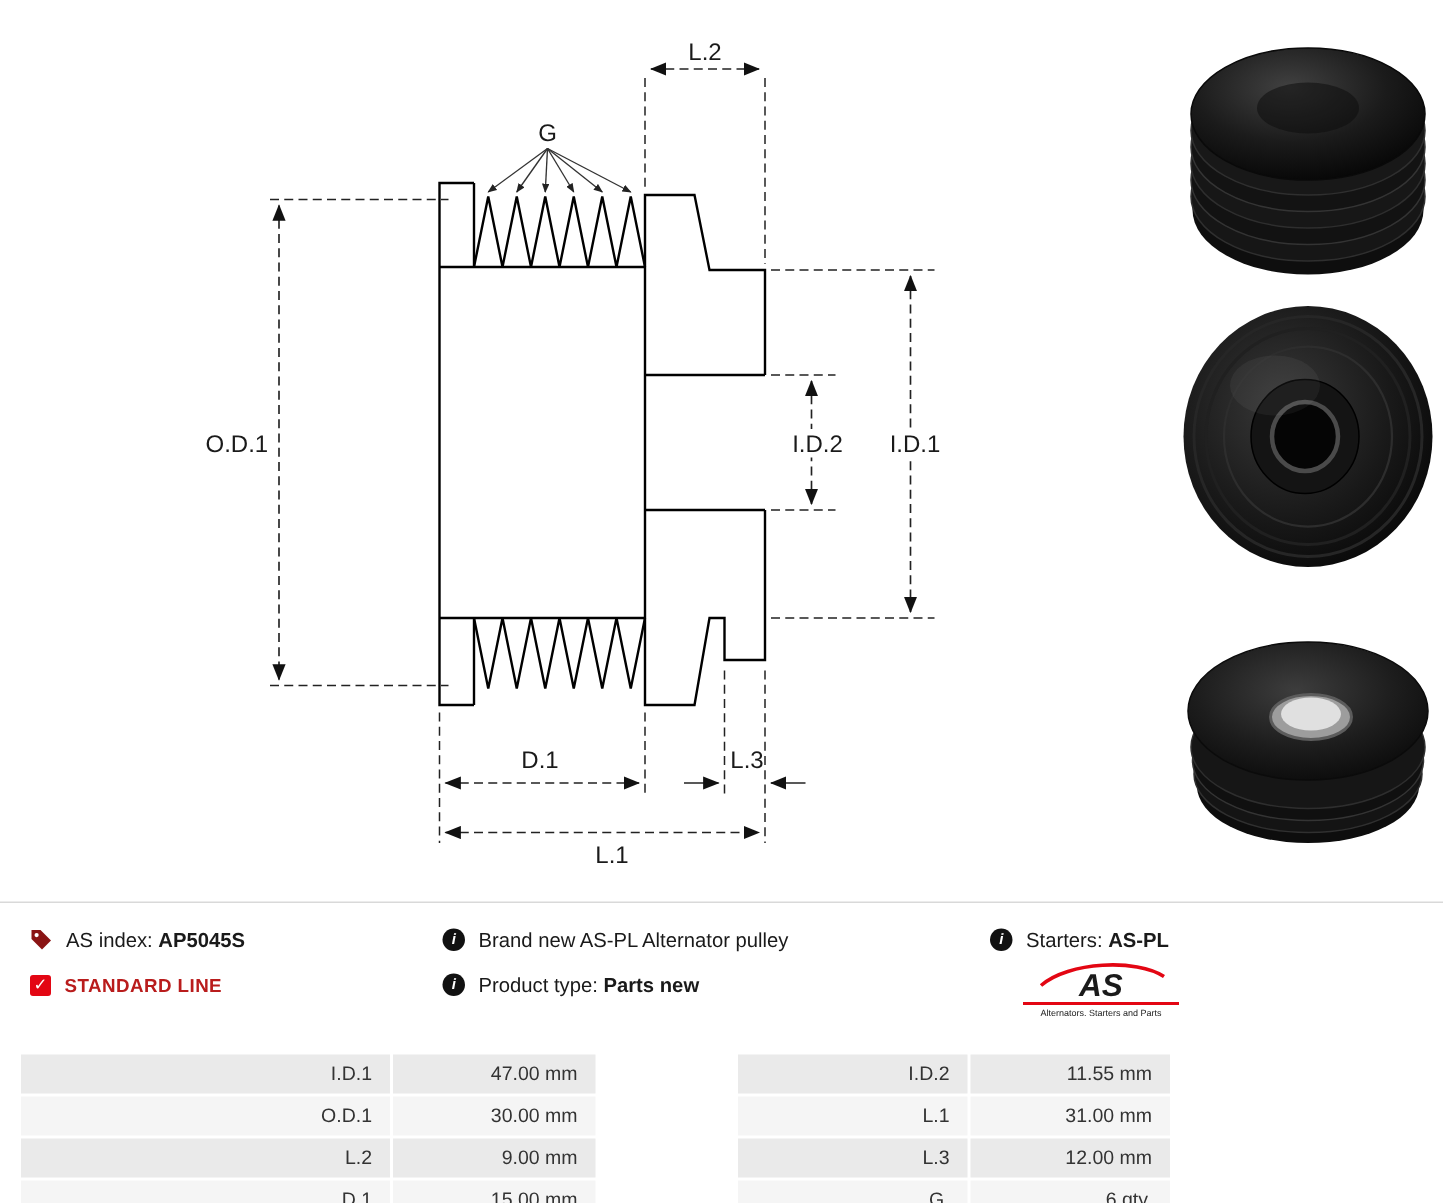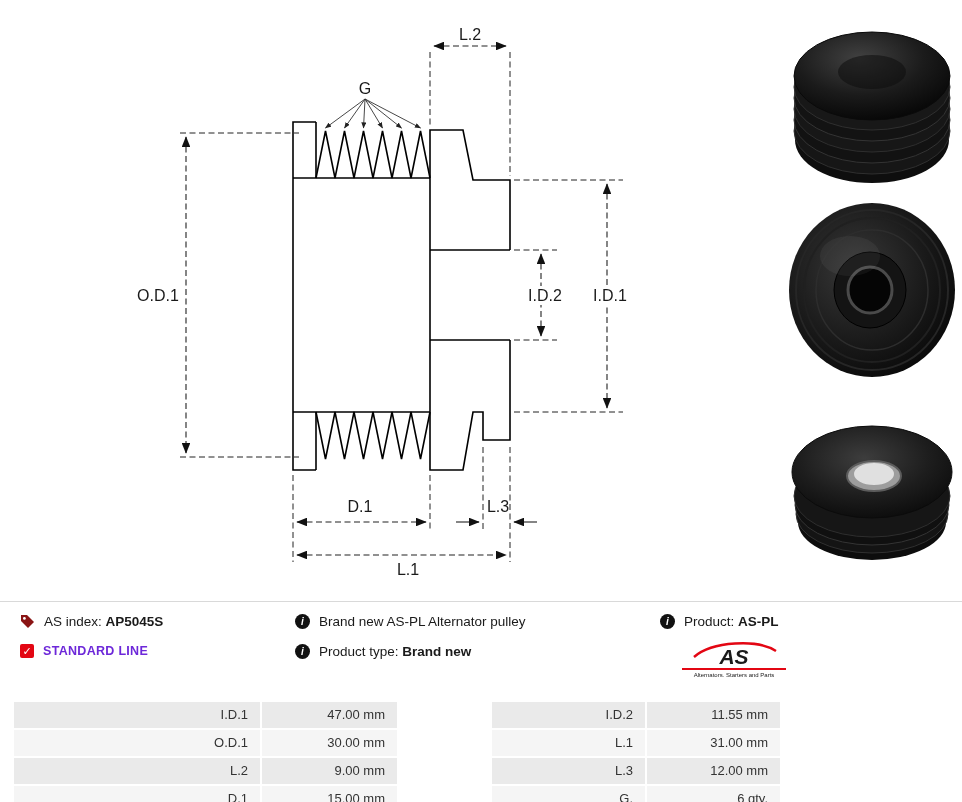--- a/index.html
+++ b/index.html
@@ -8,23 +8,23 @@
   svg text{font-family:"Liberation Sans",sans-serif;fill:#1a1a1a;}
   .photos{position:absolute;right:2px;top:4px;width:176px;display:flex;flex-direction:column;gap:8px;}
   .photo{width:172px;margin-left:2px;}
 
   .info-section{position:absolute;left:0;top:601px;width:962px;height:201px;border-top:1px solid #d9d9d9;box-sizing:border-box;padding-top:12px;}
   .info-cols{display:flex;padding-left:20px;}
   .col{display:flex;flex-direction:column;gap:10px;}
   .col1{width:275px;}
   .col2{width:365px;}
   .col3{flex:1;}
-  .info-row{display:flex;align-items:flex-start;gap:9px;font-size:13.5px;color:#1a1a1a;height:20px;}
+  .info-row{display:flex;align-items:flex-end;gap:9px;font-size:13.5px;color:#1a1a1a;height:20px;}
   .b{font-weight:bold;}
-  .red{color:#6d28d9;font-weight:bold;font-size:12.5px;letter-spacing:.3px;}
+  .red{color:#b91c1c;font-weight:bold;font-size:12.5px;letter-spacing:.3px;}
   .iicon{width:15px;height:15px;border-radius:50%;background:#111;color:#fff;font-size:10px;font-weight:bold;font-style:italic;display:inline-flex;align-items:center;justify-content:center;flex:0 0 15px;line-height:15px;}
   .checkicon{width:14px;height:14px;background:#e30613;border-radius:2px;color:#fff;font-size:11px;display:inline-flex;align-items:center;justify-content:center;flex:0 0 14px;line-height:14px;}
   .tagicon{display:inline-flex;flex:0 0 15px;}
   .logo{margin-left:22px;margin-top:-2px;}
 
   .spec-tables{display:flex;margin-top:16px;margin-left:12px;}
   table.spec{border-collapse:separate;border-spacing:2px;font-size:13px;color:#333;}
   table.spec td{text-align:right;padding:5px 12px;line-height:16px;}
   table.spec tr:nth-child(odd) td{background:#eaeaea;}
   table.spec tr:nth-child(even) td{background:#f5f5f5;}
@@ -196,28 +196,28 @@
         </div>
       </div>
 
       <div class="col col2">
         <div class="info-row">
           <span class="iicon">i</span>
           <span>Brand new AS-PL Alternator pulley</span>
         </div>
         <div class="info-row">
           <span class="iicon">i</span>
-          <span class="txt"><span>Product type:</span>&nbsp;<span class="b">Brand new</span></span>
+          <span class="txt"><span>Product type:</span>&nbsp;<span class="b">Parts new</span></span>
         </div>
       </div>
 
       <div class="col col3">
         <div class="info-row">
           <span class="iicon">i</span>
-          <span class="txt"><span>Product:</span>&nbsp;<span class="b">AS-PL</span></span>
+          <span class="txt"><span>Starters:</span>&nbsp;<span class="b">AS-PL</span></span>
         </div>
         <div class="logo">
           <svg width="104" height="38" viewBox="0 0 104 38">
             <path d="M12,15 C30,-1 76,-3 94,9" stroke="#e30613" stroke-width="2.4" fill="none"></path>
             <text x="52" y="22" text-anchor="middle" font-size="21" font-weight="bold" font-style="italic" fill="#e30613">AS</text>
             <rect x="0" y="26" width="104" height="2" fill="#e30613"></rect>
             <text x="52" y="35" text-anchor="middle" font-size="6" fill="#888">Alternators. Starters and Parts</text>
           </svg>
         </div>
       </div>

